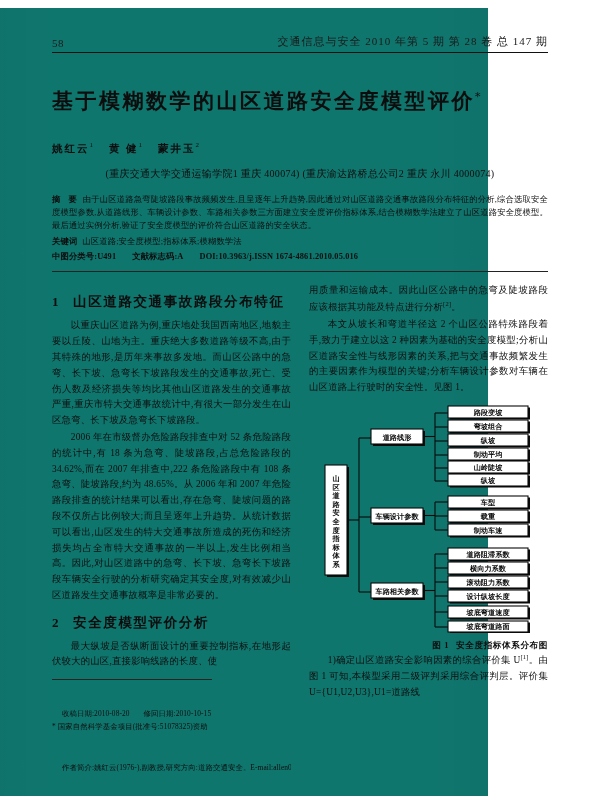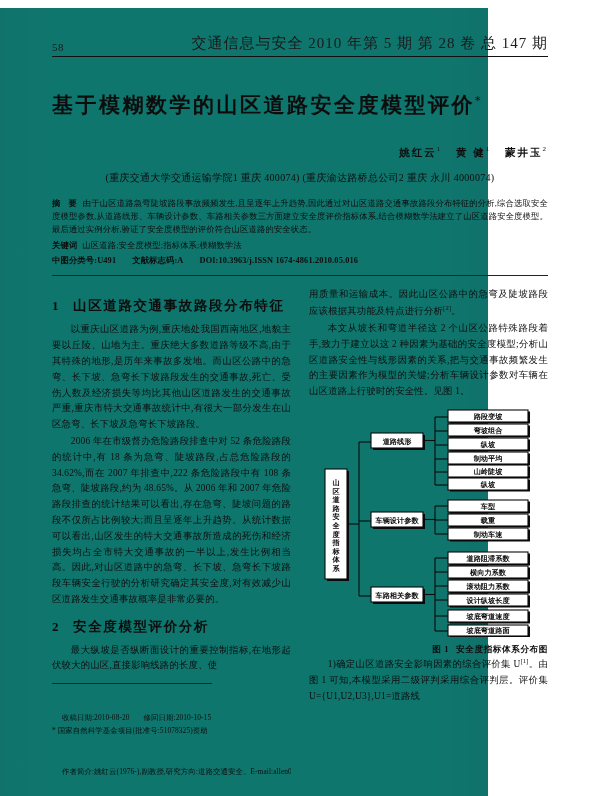--- a/index.html
+++ b/index.html
@@ -47,40 +47,40 @@
     font-size: 9px;
     letter-spacing: 0.4px;
     color: #1a1a1a;
     padding-bottom: 3px;
   }
   .runhead .folio {
     font-size: 11px;
     font-family: "Liberation Serif", serif;
   }
   .runhead .journal {
-    font-size: 15px;
+    font-size: 11px;
     letter-spacing: 1px;
   }
   .rule-thick {
     border-top: 1.6px solid #111;
     margin-top: 0px;
   }
 
   
   .title {
     font-size: 21px;
     font-weight: bold;
     letter-spacing: 2.5px;
     margin-top: 34px;
     font-family: "DejaVu Serif", "Liberation Serif", serif;
   }
   .title sup { font-size: 11px; font-weight: normal; }
 
   .authors {
-    text-align: right;
+    text-align: left;
     font-size: 10.5px;
     letter-spacing: 2px;
     margin-top: 26px;
     font-weight: bold;
   }
   .authors sup { font-size: 7px; font-weight: normal; }
 
   .affil {
     text-align: center;
     font-size: 10px;

